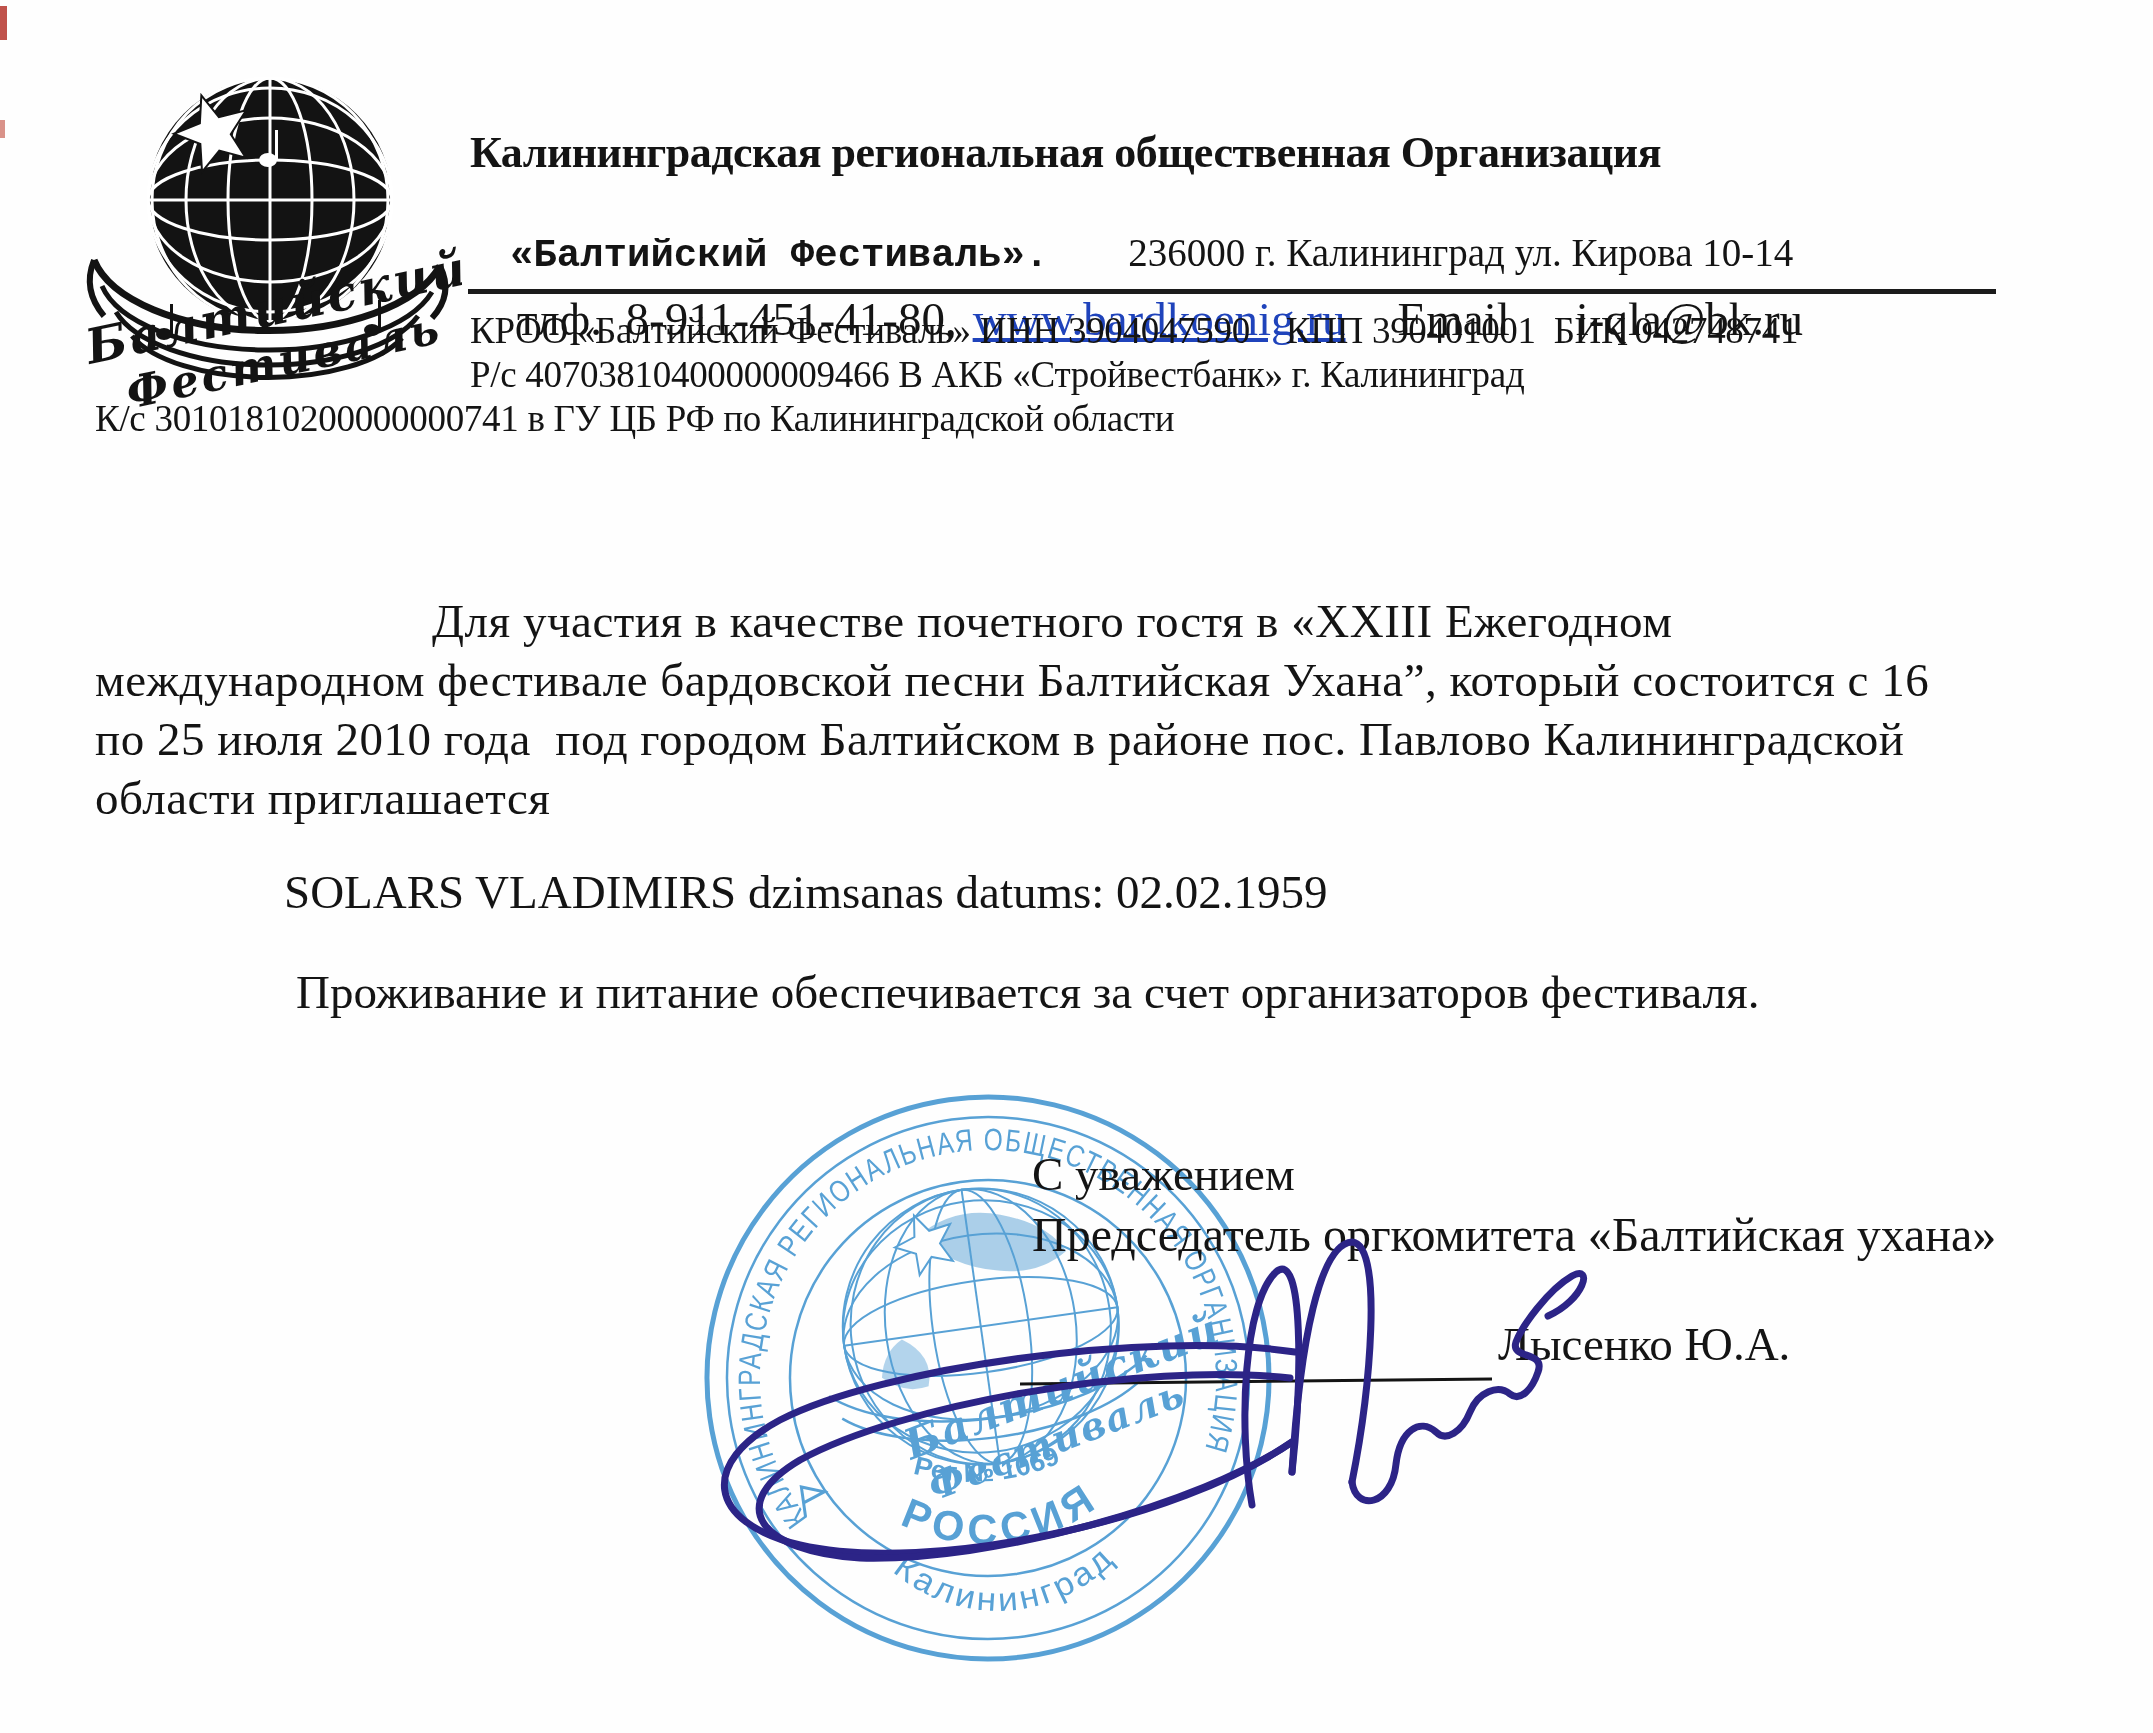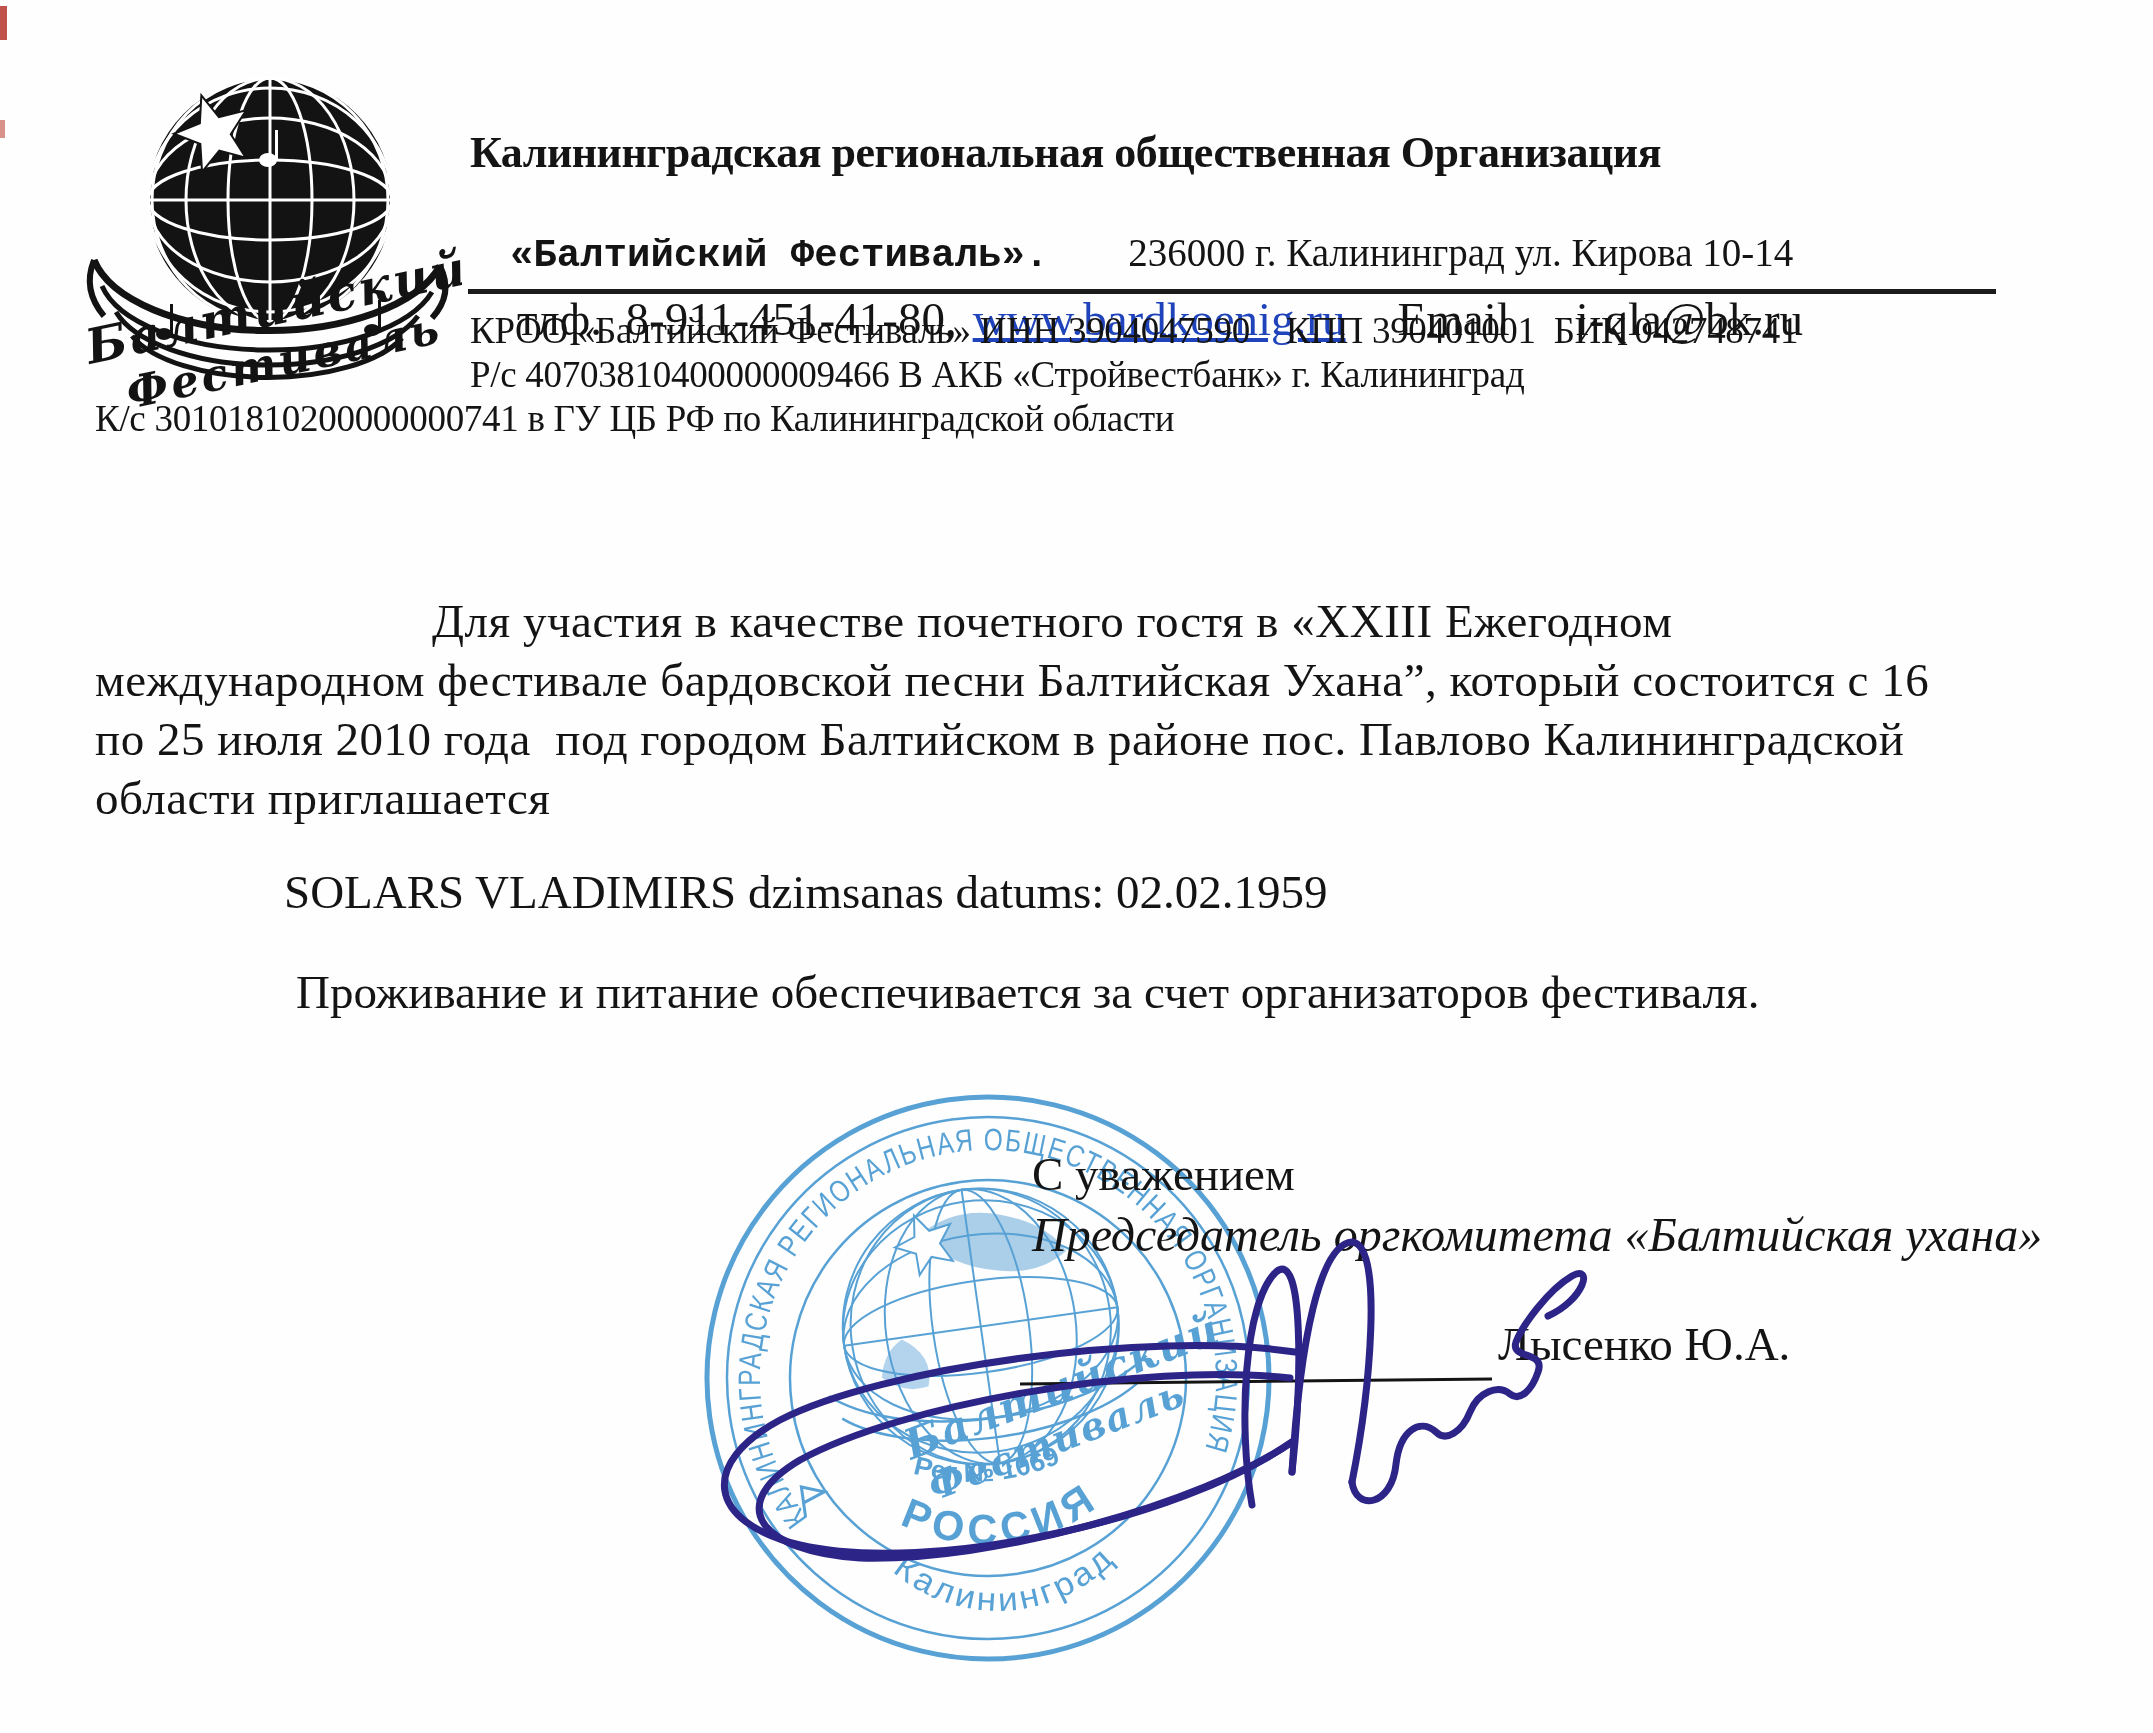--- a/index.html
+++ b/index.html
@@ -21,21 +21,21 @@
   .bank{font-size:37px;letter-spacing:-0.3px;}
   .bank1{left:470px;top:310px;}
   .bank2{left:470px;top:354px;}
   .bank3{left:95px;top:398px;}
   .body-par{position:absolute;left:95px;top:592px;width:2015px;font-size:47px;letter-spacing:0.5px;}
   .body-par .ln{white-space:pre-wrap;line-height:59px;}
   .body-par .ln.first{padding-left:337px;}
   .guest{left:284px;top:866px;font-size:47px;}
   .note{left:296px;top:950px;font-size:47px;margin-top:16px;}
   .closing{left:1032px;top:1148px;font-size:47px;z-index:2;}
-  .sig-title{left:1032px;top:1208px;font-size:48px;z-index:2;font-style:italic;}
+  .sig-title{left:1032px;top:1208px;font-size:48px;z-index:2;}
   .signer{left:1498px;top:1318px;font-size:47px;z-index:2;}
   .sig-rule{position:absolute;left:1020px;top:1380px;width:472px;height:3px;background:#141414;transform:rotate(-0.6deg);z-index:2;}
   .stamp-svg{position:absolute;left:688px;top:1078px;width:600px;height:600px;opacity:.92;z-index:1;}
   .sign-svg{position:absolute;left:640px;top:1222px;width:960px;height:348px;z-index:3;}
   .logo-svg{position:absolute;left:72px;top:42px;width:390px;height:400px;}
   .artifact-red1{position:absolute;left:0;top:6px;width:7px;height:34px;background:#b5342c;opacity:.85;}
   .artifact-red2{position:absolute;left:0;top:120px;width:5px;height:18px;background:#c04a3a;opacity:.6;}
 </style>
 </head>
 <body>

